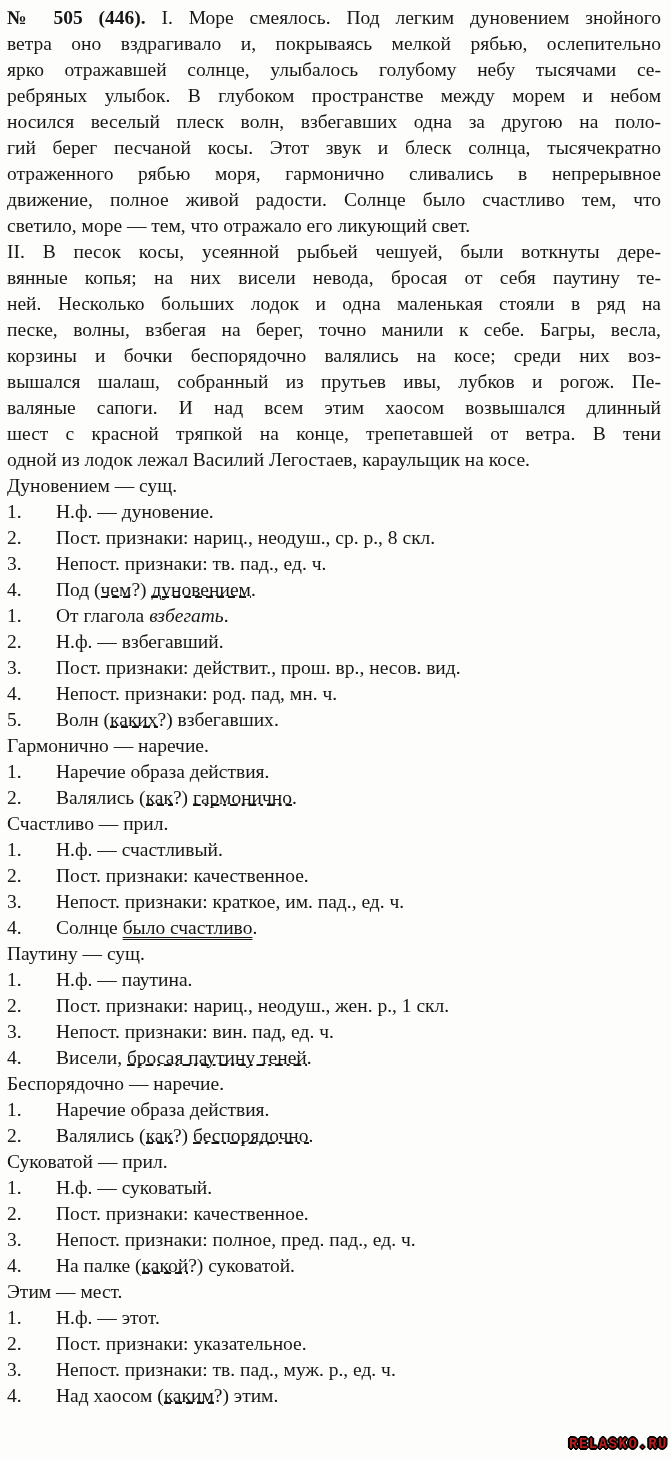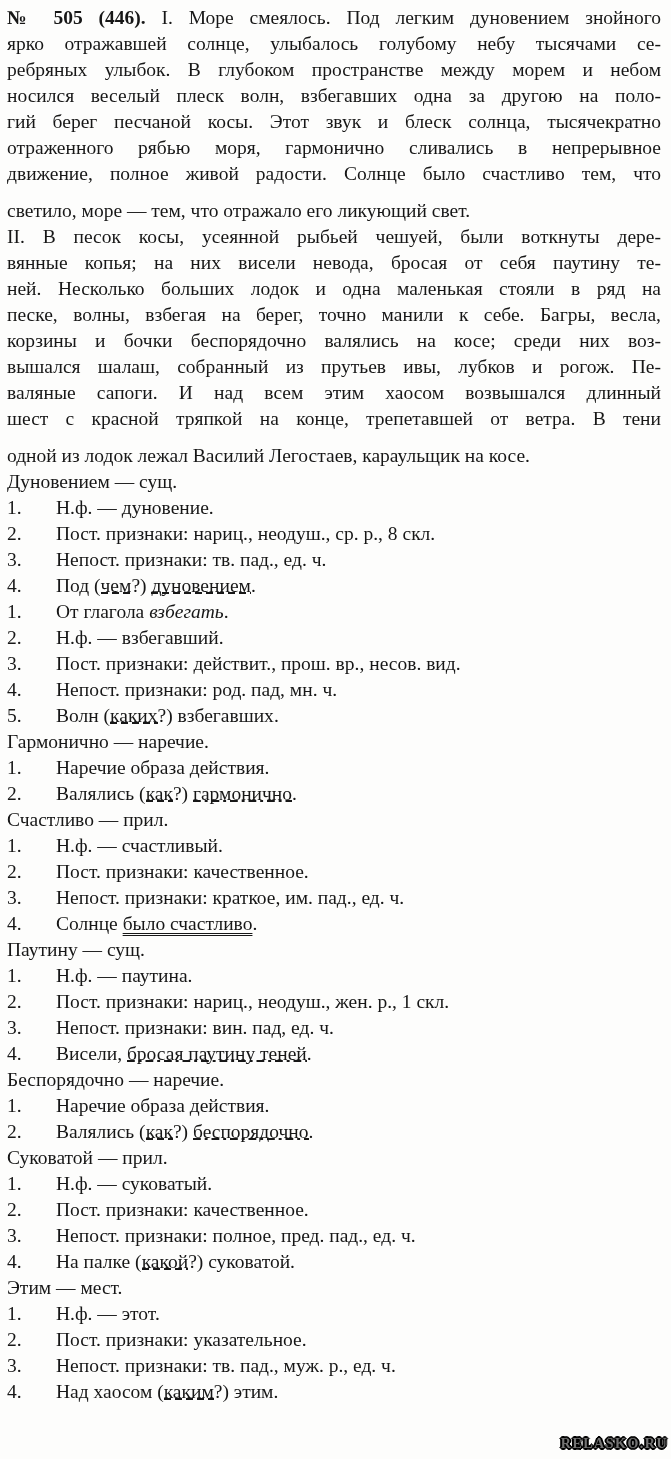--- a/index.html
+++ b/index.html
@@ -9,21 +9,21 @@
     box-sizing:border-box;
     background:#fdfdfc;
     color:#171717;
     font-family:"Liberation Serif","DejaVu Serif",serif;
     font-size:19.5px;
     line-height:26px;
     padding:5px 10px 0 7px;
     overflow:hidden;
   }
   .pline{text-align:justify;text-align-last:justify;}
-  .pline-last{text-align-last:left;margin-top:11px;}
+  .pline-last{text-align-last:left;}
   .ahead{text-align:left;}
   .aitem{display:flex;}
   .anum{flex:0 0 49px;}
   .abody{flex:1;}
   .seg-b{font-weight:bold;}
   .seg-i{font-style:italic;}
   
   .seg-ud{
     background-image:repeating-linear-gradient(90deg,#171717 0 7px,transparent 7px 11px);
     background-repeat:repeat-x;
@@ -46,33 +46,34 @@
   }
   
   .seg-u2{
     text-decoration:underline;
     text-decoration-style:double;
     text-decoration-thickness:1.2px;
     text-underline-offset:3px;
   }
   .watermark{
     position:absolute;right:3px;bottom:2px;
-    font-family:Liberation Serif, serif;
+    font-family:Liberation Mono, monospace;
     font-weight:bold;font-size:14px;letter-spacing:1.5px;
-    color:#737373;
+    color:#b91c1c;
     text-shadow:-2px 0 0 #000,2px 0 0 #000,0 -2px 0 #000,0 2px 0 #000,
                 -1px -1px 0 #000,1px -1px 0 #000,-1px 1px 0 #000,1px 1px 0 #000;
   }
 </style>
 </head>
 <body>
 
 <div class="page">
   <div>
       <div class="pline"><span class="seg-b">№ 505 (446).</span><span> I. Море смеялось. Под легким дуновением знойного</span></div>
+      <div class="pline"><span>ветра оно вздрагивало и, покрываясь мелкой рябью, ослепительно</span></div>
       <div class="pline"><span>ярко отражавшей солнце, улыбалось голубому небу тысячами се-</span></div>
       <div class="pline"><span>ребряных улыбок. В глубоком пространстве между морем и небом</span></div>
       <div class="pline"><span>носился веселый плеск волн, взбегавших одна за другою на поло-</span></div>
       <div class="pline"><span>гий берег песчаной косы. Этот звук и блеск солнца, тысячекратно</span></div>
       <div class="pline"><span>отраженного рябью моря, гармонично сливались в непрерывное</span></div>
       <div class="pline"><span>движение, полное живой радости. Солнце было счастливо тем, что</span></div>
       <div class="pline pline-last"><span>светило, море — тем, что отражало его ликующий свет.</span></div>
       <div class="pline"><span>II. В песок косы, усеянной рыбьей чешуей, были воткнуты дере-</span></div>
       <div class="pline"><span>вянные копья; на них висели невода, бросая от себя паутину те-</span></div>
       <div class="pline"><span>ней. Несколько больших лодок и одна маленькая стояли в ряд на</span></div>

